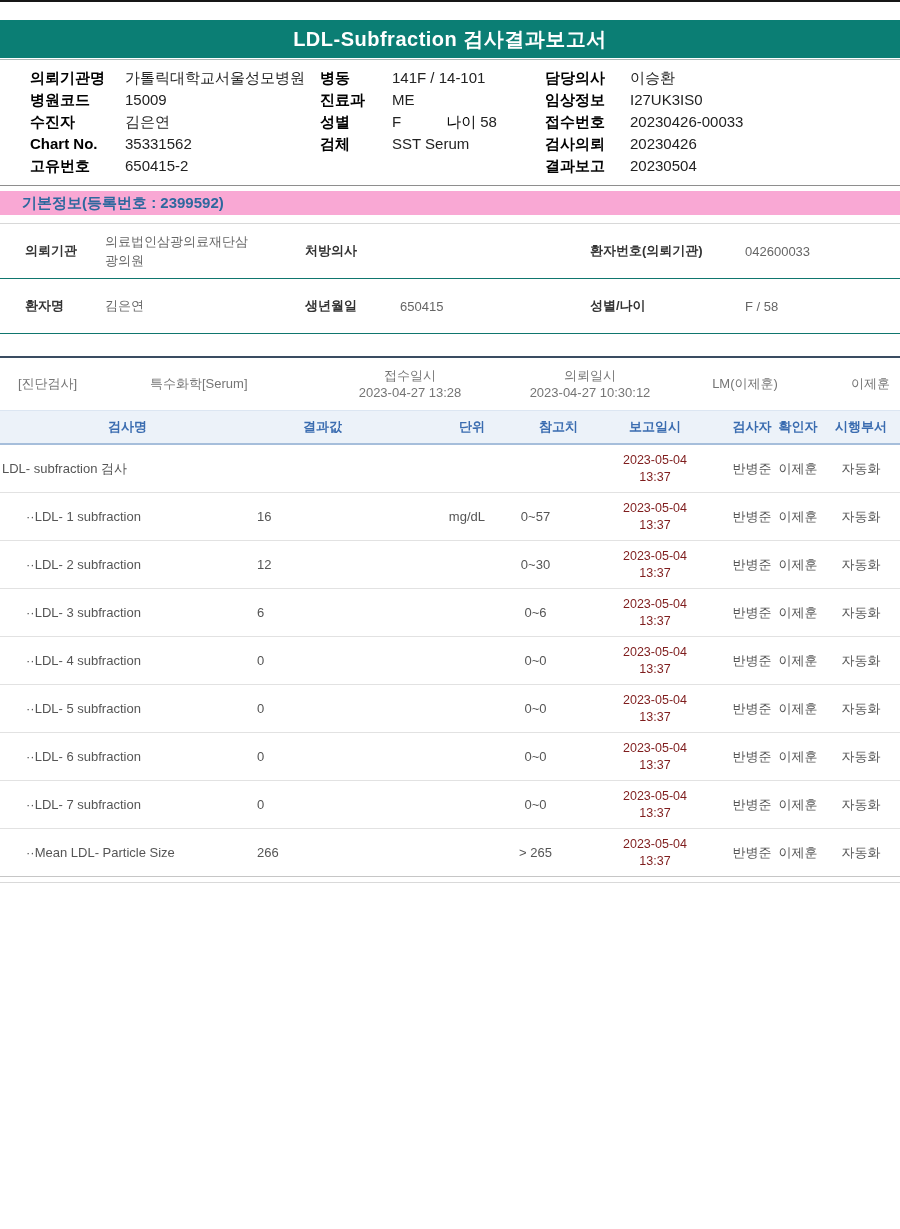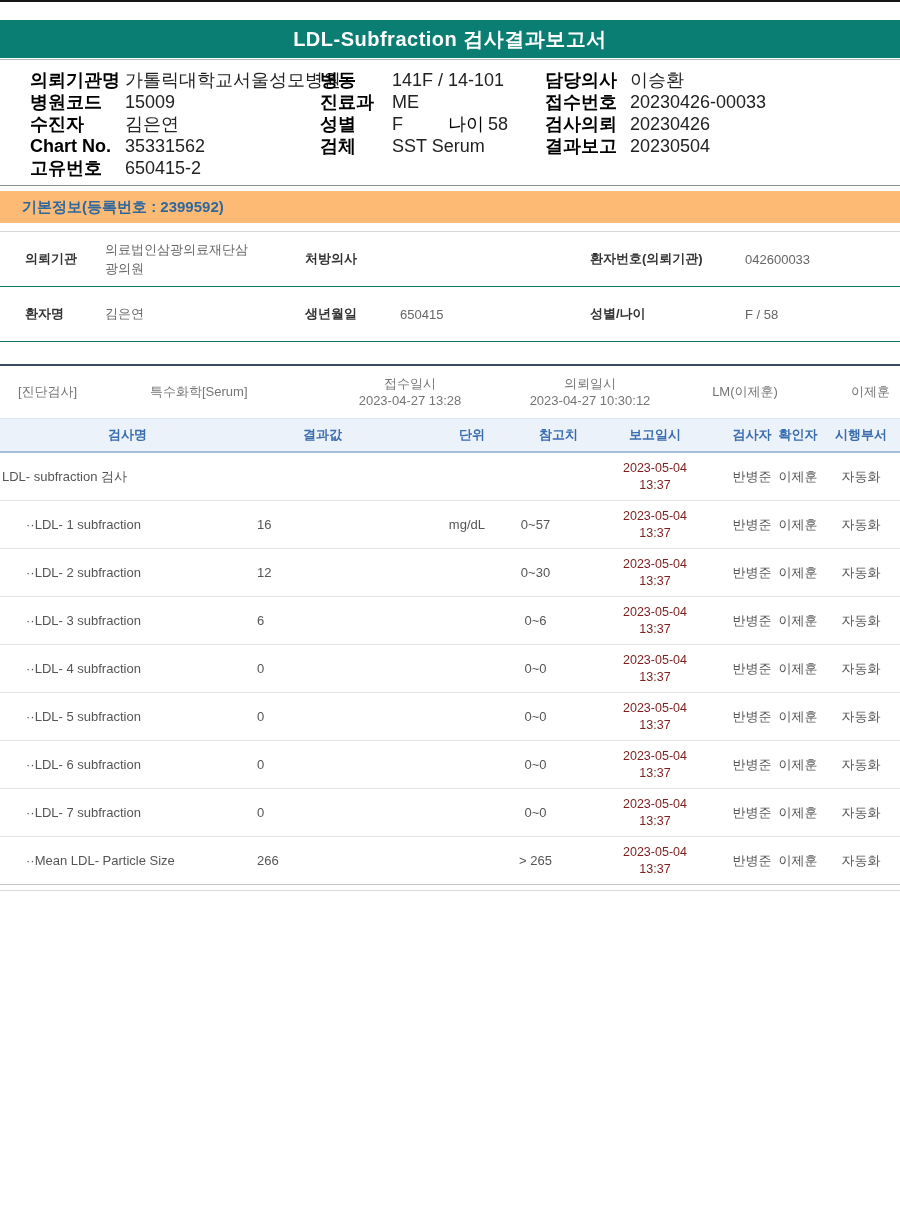--- a/index.html
+++ b/index.html
@@ -9,32 +9,32 @@
   .title-bar{margin-top:18px;height:38px;background:#0b7e74;display:flex;
              align-items:center;justify-content:center;color:#fff;
              font-size:20px;font-weight:bold;letter-spacing:.5px;}
   .title-underline{height:1px;background:#a9b8b6;margin-top:1px;}
 
   
   .header-info{display:flex;padding:9px 0 0 30px;}
   .hcol-left{width:290px;}
   .hcol-mid{width:225px;}
   .hcol-right{width:330px;}
-  .hrow{height:22px;display:flex;align-items:center;font-size:18px;white-space:nowrap;}
+  .hrow{height:22px;display:flex;align-items:flex-start;font-size:15px;white-space:nowrap;}
   .hlabel{font-weight:bold;color:#000;flex:none;}
   .hcol-left .hlabel{width:95px;}
   .hcol-mid .hlabel{width:72px;}
   .hcol-right .hlabel{width:85px;}
   .hvalue{color:#222;}
   .hextra-label{font-weight:normal;color:#000;margin-left:45px;}
   .hextra-value{color:#222;margin-left:4px;}
 
   .divider-gray{height:1px;background:#8e8e8e;margin-top:6px;}
 
-  .section-band{height:32px;background:#fdba74;display:flex;align-items:center;
+  .section-band{height:24px;background:#f9a8d4;display:flex;align-items:center;
                 padding-left:22px;font-size:15px;font-weight:bold;color:#2e689e;margin-top:5px;}
 
   
   .basic-table{margin-top:8px;border-top:1px solid #d8d8d8;}
   .basic-row{display:grid;grid-template-columns:105px 200px 95px 190px 155px 155px;
              border-bottom:1px solid #0f766e;align-items:center;min-height:46px;padding:4px 0;}
   .basic-row > :first-child{padding-left:25px;}
   .b-label{font-weight:bold;font-size:13px;color:#333;}
   .b-value{font-size:13px;color:#666;}
   .b-value.wrap{max-width:152px;word-break:break-all;line-height:1.5;}
@@ -138,20 +138,24 @@
           <span class="hextra-value"></span>
         </div>
       </div>
     <div class="hcol hcol-right">
 
         <div class="hrow">
           <span class="hlabel">담당의사</span>
           <span class="hvalue">이승환</span>
         </div>
 
+        <div class="hrow">
+          <span class="hlabel">임상정보</span>
+          <span class="hvalue">I27UK3IS0</span>
+        </div>
 
         <div class="hrow">
           <span class="hlabel">접수번호</span>
           <span class="hvalue">20230426-00033</span>
         </div>
 
         <div class="hrow">
           <span class="hlabel">검사의뢰</span>
           <span class="hvalue">20230426</span>
         </div>

